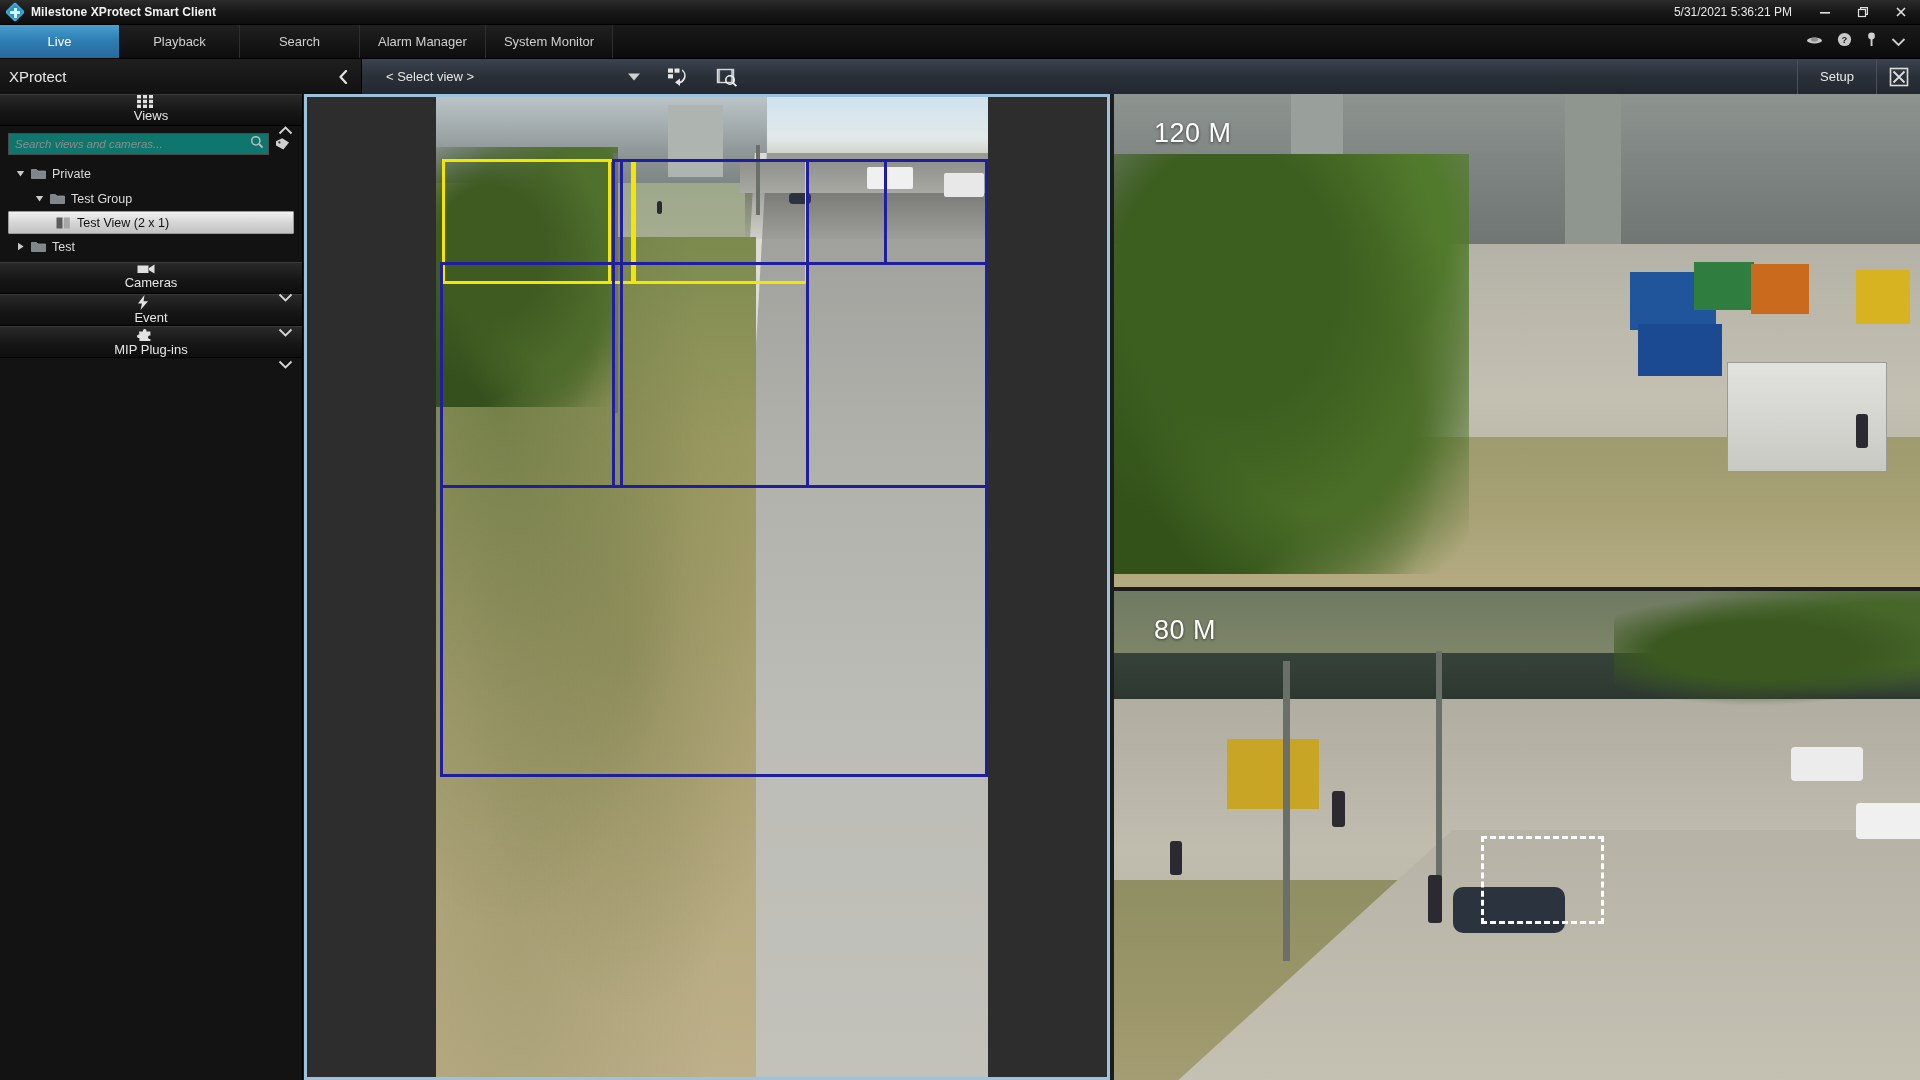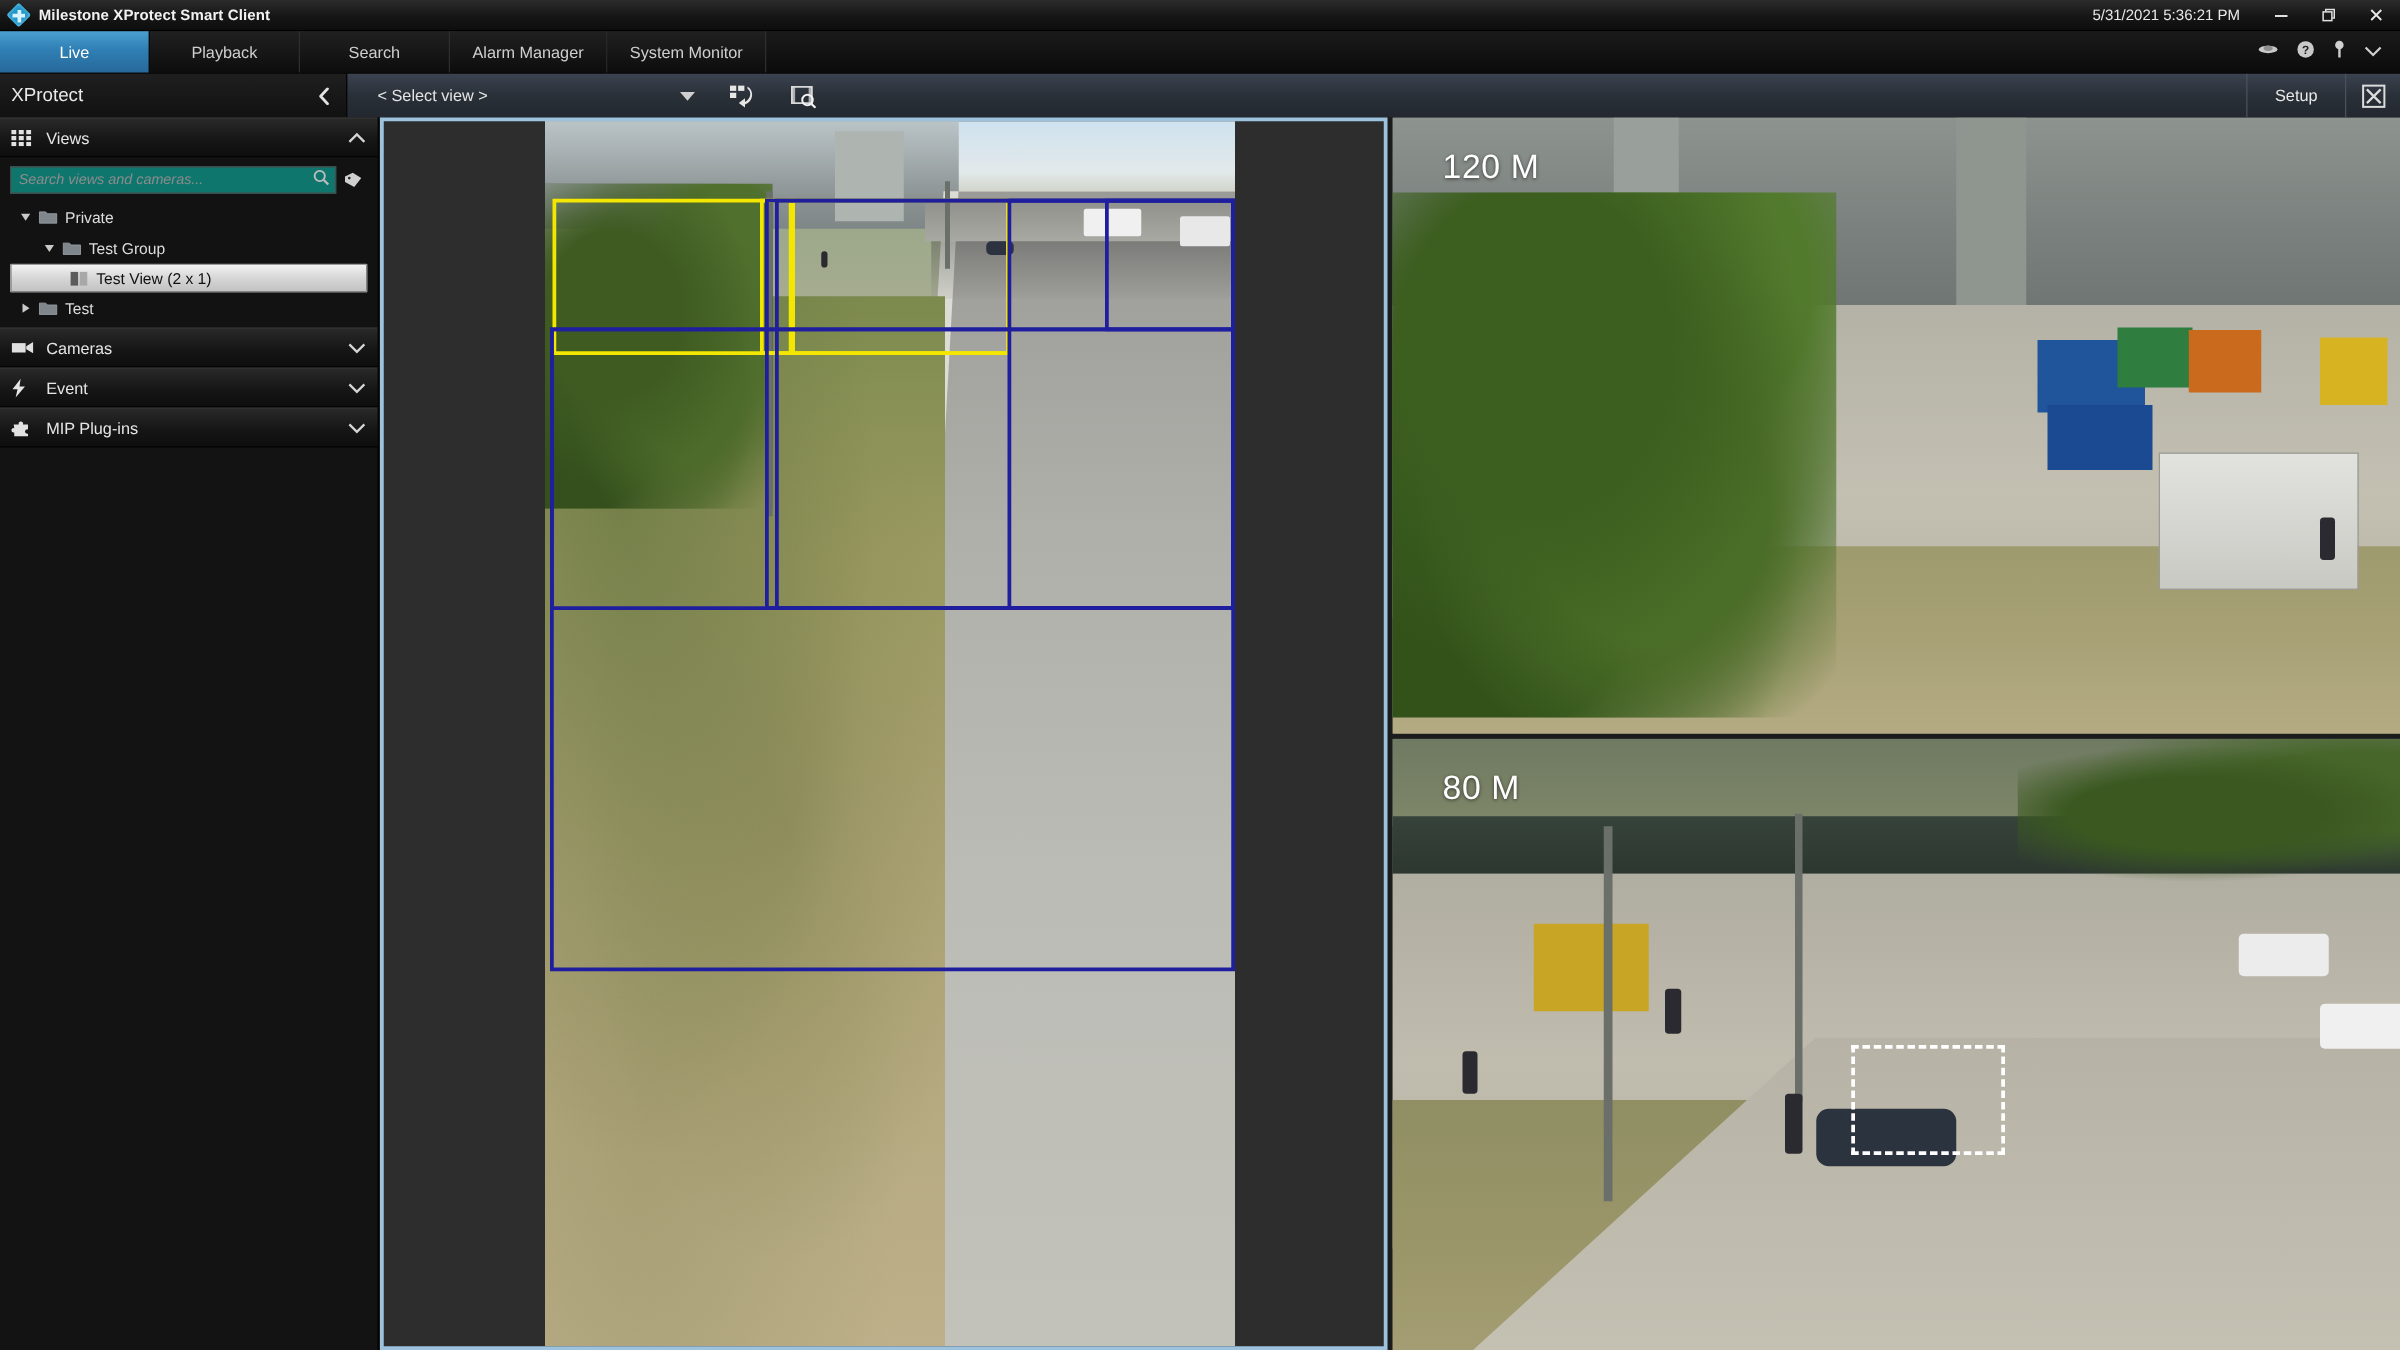--- a/index.html
+++ b/index.html
@@ -63,21 +63,21 @@
     color: #ffffff;
     border-right: 1px solid #0b0b0b;
   }
 
   
   #secondbar {
     position: absolute; left: 0; top: 59px; width: 1920px; height: 35px;
     display: flex; align-items: center;
   }
   #sb-left {
-    width: 278px; height: 100%;
+    width: 362px; height: 100%;
     background: linear-gradient(to bottom, #1f1f1f, #111);
     display: flex; align-items: center; padding-left: 9px;
     border-right: 1px solid #000;
   }
   #xprotect-logo { font-size: 15px; color: #e9e9e9; }
   #collapse-btn {
     margin-left: auto; margin-right: 8px; width: 20px; height: 20px;
     display: flex; align-items: center; justify-content: center;
     color: #e0e0e0; font-size: 13px;
   }
@@ -113,21 +113,21 @@
 
   
   #sidebar {
     position: absolute; left: 0; top: 94px; width: 303px; height: 986px;
     background: #131313; border-right: 1px solid #000;
   }
   .panel-header {
     height: 32px; display: flex; align-items: center; padding: 0 9px;
     background: linear-gradient(to bottom, #292929 0%, #161616 55%, #0e0e0e 100%);
     border-top: 1px solid #3a3a3a; border-bottom: 1px solid #000;
-    font-size: 13px; color: #e6e6e6;
+    font-size: 13px; color: #e6e6e6; flex-direction: column;
   }
   .panel-header .ph-icon {
     width: 20px; display: flex; align-items: center; justify-content: flex-start;
     color: #e0e0e0; margin-right: 8px;
   }
   .panel-header .ph-chevron { margin-left: auto; color: #d0d0d0; }
 
   #views-body { background: #121212; padding: 7px 0 3px 0; }
   #search-row { display: flex; align-items: center; padding: 0 8px 6px 8px; }
   #search-box {

